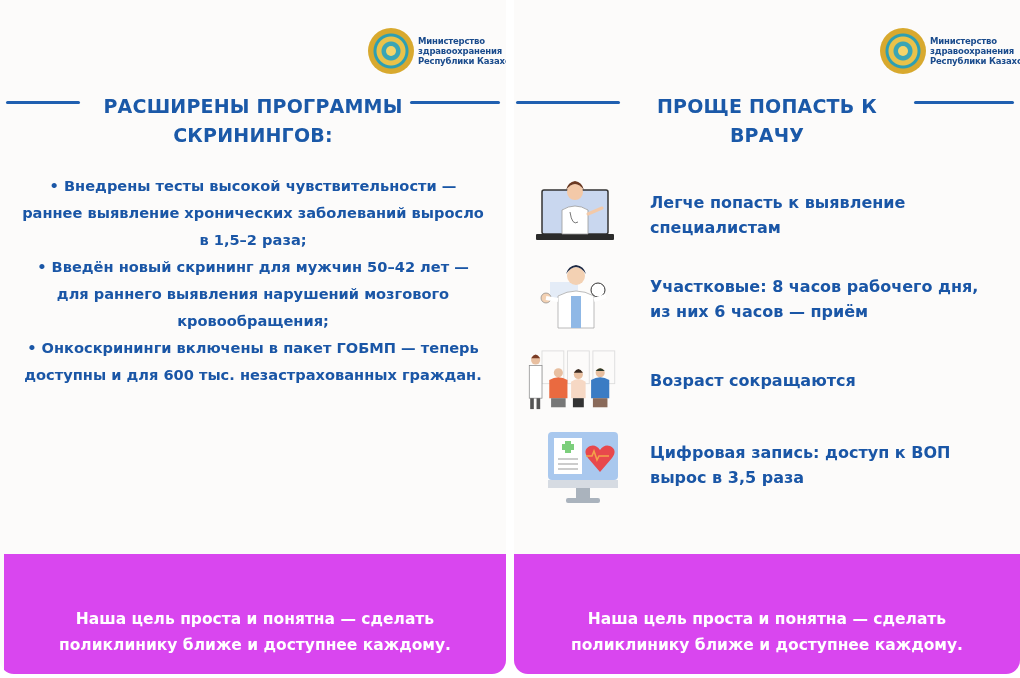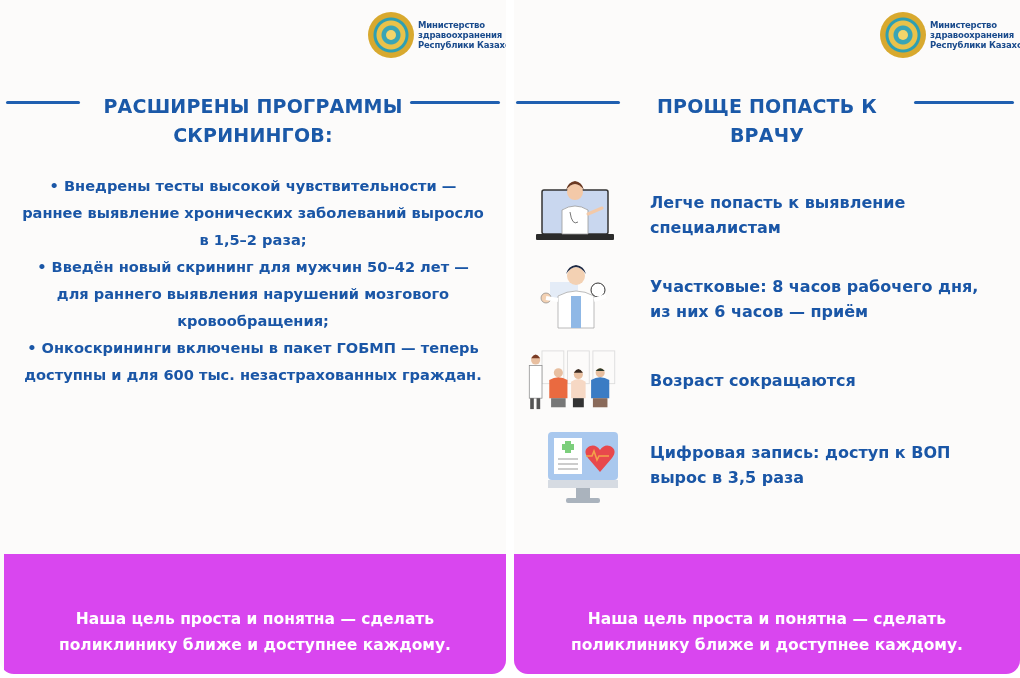--- a/index.html
+++ b/index.html
@@ -7,21 +7,21 @@
     body { font-family: "DejaVu Sans", sans-serif; position: relative; }
 
     .panel {
       position: absolute; top: 0; width: 506px; height: 674px;
       background: #fcfbfa; border-radius: 0 0 14px 14px; overflow: hidden;
     }
     .panel.left { left: 0; }
     .panel.right { left: 514px; }
 
     .logo {
-      position: absolute; top: 12px; display: flex; align-items: center; gap: 4px;
+      position: absolute; top: 28px; display: flex; align-items: center; gap: 4px;
     }
     .panel.left .logo { left: 368px; }
     .panel.right .logo { left: 366px; }
     .emblem {
       width: 46px; height: 46px; border-radius: 50%;
       background: radial-gradient(circle at 50% 50%, #3aa5b5 0 9px, #e9c24a 10px 14px, #2e9fb2 15px 17px, #d8a92e 18px 23px);
       position: relative;
     }
     .emblem::after {
       content: ""; position: absolute; left: 18px; top: 18px; width: 10px; height: 10px;

